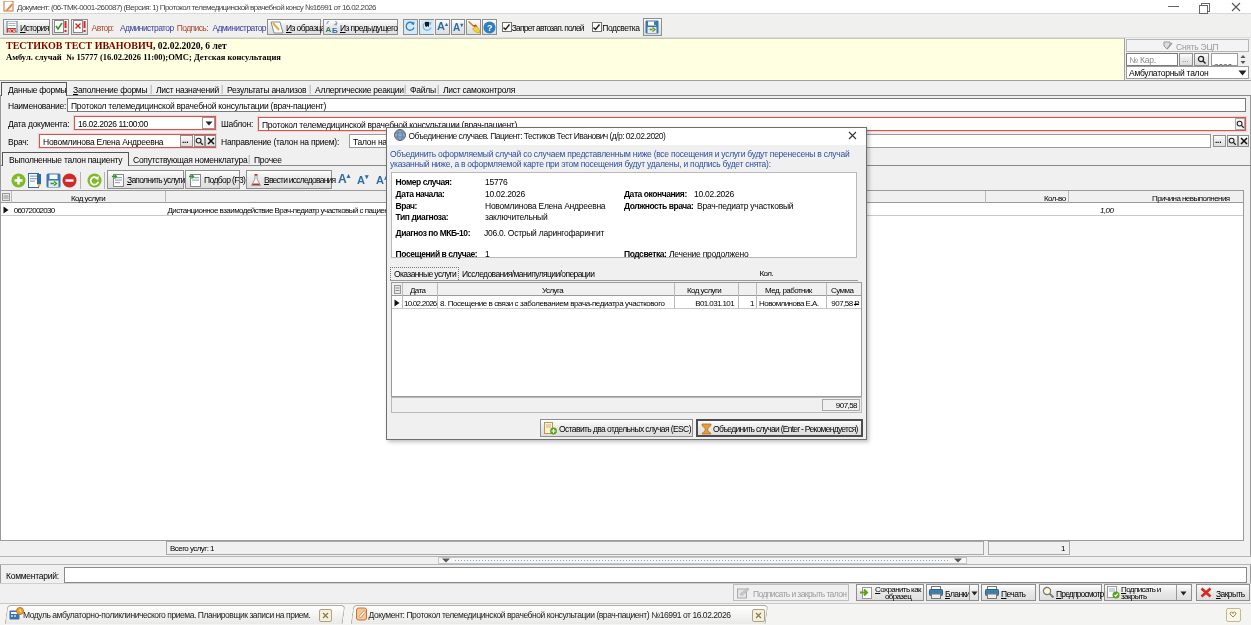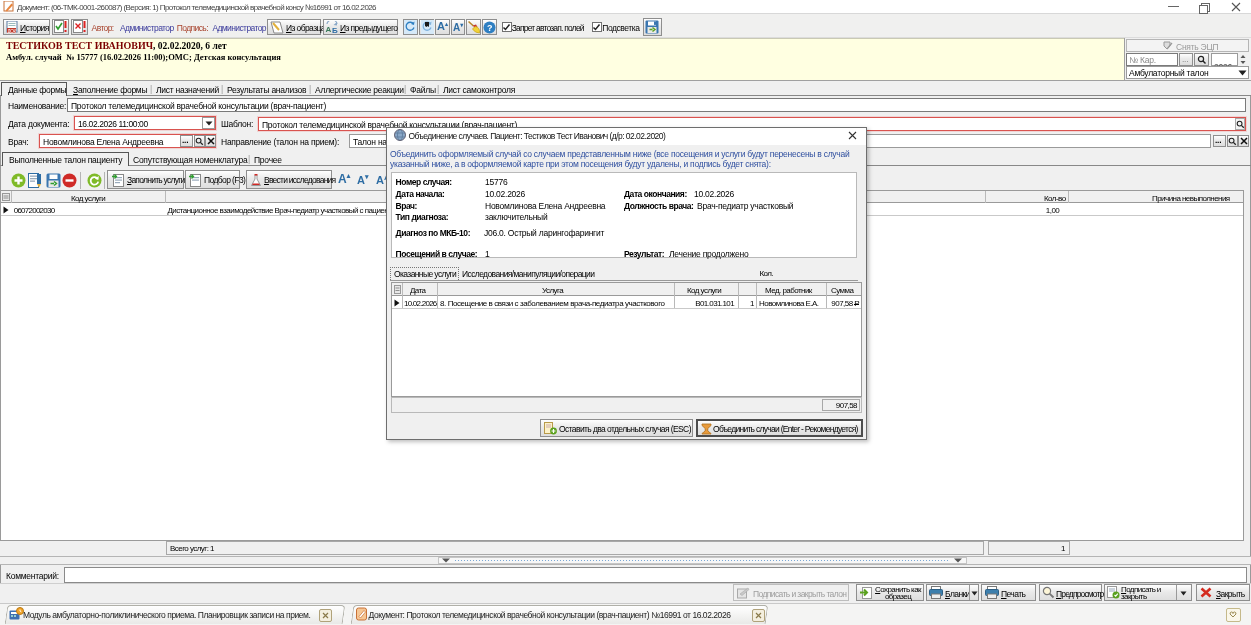--- a/index.html
+++ b/index.html
@@ -318,21 +318,21 @@
 <svg class="ab" style="left:2px;top:193px;" width="8" height="8">
     <rect x="0.5" y="0.5" width="7" height="7" fill="#e8e8e8" stroke="#999"></rect>
     <path d="M1.5 3 L6.5 3 M1.5 5 L6.5 5" stroke="#777" stroke-width="0.8"></path>
   </svg>
 <div class="ab" style="left:1px;top:203px;width:1242px;height:13px;background:#fff;border-bottom:1px solid #c9c9c9;box-sizing:border-box;"></div>
 <svg class="ab" style="left:3px;top:206px;" width="6" height="8">
     <path d="M0.5 0.5 L5.5 4 L0.5 7.5 Z" fill="#111"></path>
   </svg>
 <div class="lbl gr" style="left:13.7px;top:206px;letter-spacing:-0.75px;">06072002030</div>
 <div class="lbl gr" style="left:167.5px;top:206px;">Дистанционное взаимодействие Врач-педиатр участковый с пациентом или его законным представителем</div>
-<div class="lbl gr" style="left:1040px;top:206px;width:25px;text-align:center;">1,00</div>
+<div class="lbl gr" style="left:1100px;top:206px;width:25px;text-align:left;font-style:italic;">1,00</div>
 <div class="ab" style="left:0;top:540px;width:1244px;height:16px;background:#f0f0f0;border-top:1px solid #9a9a9a;box-sizing:border-box;"></div>
 <div class="ab" style="left:166px;top:541px;width:818px;height:14px;background:#f0f0f0;border:1px solid #a8a8a8;box-sizing:border-box;"></div>
 <div class="lbl gr" style="left:170px;top:544px;">Всего услуг: 1</div>
 <div class="ab" style="left:988px;top:541px;width:82px;height:14px;background:#f0f0f0;border:1px solid #a8a8a8;box-sizing:border-box;"></div>
 <div class="lbl gr" style="left:1040px;top:544px;width:25px;text-align:right;">1</div>
 
 <div class="ab" style="left:0;top:556px;width:1251px;height:9px;background:#f0f0f0;border-top:1px solid #b5b5b5;border-bottom:1px solid #b5b5b5;box-sizing:border-box;"></div>
 <div class="ab" style="left:438px;top:557px;width:529px;height:7px;background:#f7f7f7;border:1px solid #c5c5c5;box-sizing:border-box;"></div>
 <svg class="ab" style="left:441px;top:558px;" width="10" height="5">
     <path d="M1 0.5 L9 0.5 L5 4.5 Z" fill="#555"></path>
@@ -466,21 +466,21 @@
 <div class="lbl" style="left:395.6px;top:200.5px;letter-spacing:-0.45px;font-weight:bold;">Врач:</div>
 <div class="lbl" style="left:485px;top:200.5px;">Новомлинова Елена Андреевна</div>
 <div class="lbl" style="left:624px;top:200.5px;letter-spacing:-0.45px;font-weight:bold;">Должность врача:</div>
 <div class="lbl" style="left:697px;top:200.5px;">Врач-педиатр участковый</div>
 <div class="lbl" style="left:395.6px;top:212px;letter-spacing:-0.45px;font-weight:bold;">Тип диагноза:</div>
 <div class="lbl" style="left:485px;top:212px;">заключительный</div>
 <div class="lbl" style="left:395.6px;top:228px;letter-spacing:-0.45px;font-weight:bold;">Диагноз по МКБ-10:</div>
 <div class="lbl" style="left:484px;top:228px;">J06.0. Острый ларингофарингит</div>
 <div class="lbl" style="left:395.6px;top:248.5px;letter-spacing:-0.45px;font-weight:bold;">Посещений в случае:</div>
 <div class="lbl" style="left:485px;top:248.5px;">1</div>
-<div class="lbl" style="left:624px;top:248.5px;letter-spacing:-0.45px;font-weight:bold;">Результат:</div>
+<div class="lbl" style="left:624px;top:248.5px;letter-spacing:-0.45px;font-weight:bold;">Подсветка:</div>
 <div class="lbl" style="left:669px;top:248.5px;">Лечение продолжено</div>
 
 <div class="ab" style="left:390px;top:267px;width:69px;height:13px;background:#f0f0f0;border:1px dotted #777;border-bottom:none;box-sizing:border-box;"></div>
 <div class="lbl tb" style="left:394px;top:269px;">Оказанные услуги</div>
 <div class="lbl tb" style="left:462px;top:269px;">Исследования/манипуляции/операции</div>
 <div class="ab" style="left:390px;top:280px;width:468px;height:1px;background:#999;"></div>
 
 <div class="ab" style="left:391px;top:282px;width:471px;height:115px;background:#fff;border:1px solid #9a9a9a;box-sizing:border-box;"></div>
 <div class="ab" style="left:392px;top:283px;width:469px;height:13px;background:#f0f0f0;border-bottom:1px solid #9a9a9a;box-sizing:border-box;"></div>
 <div class="ab" style="left:402px;top:283px;width:1px;height:26px;background:#b9b9b9;"></div>

